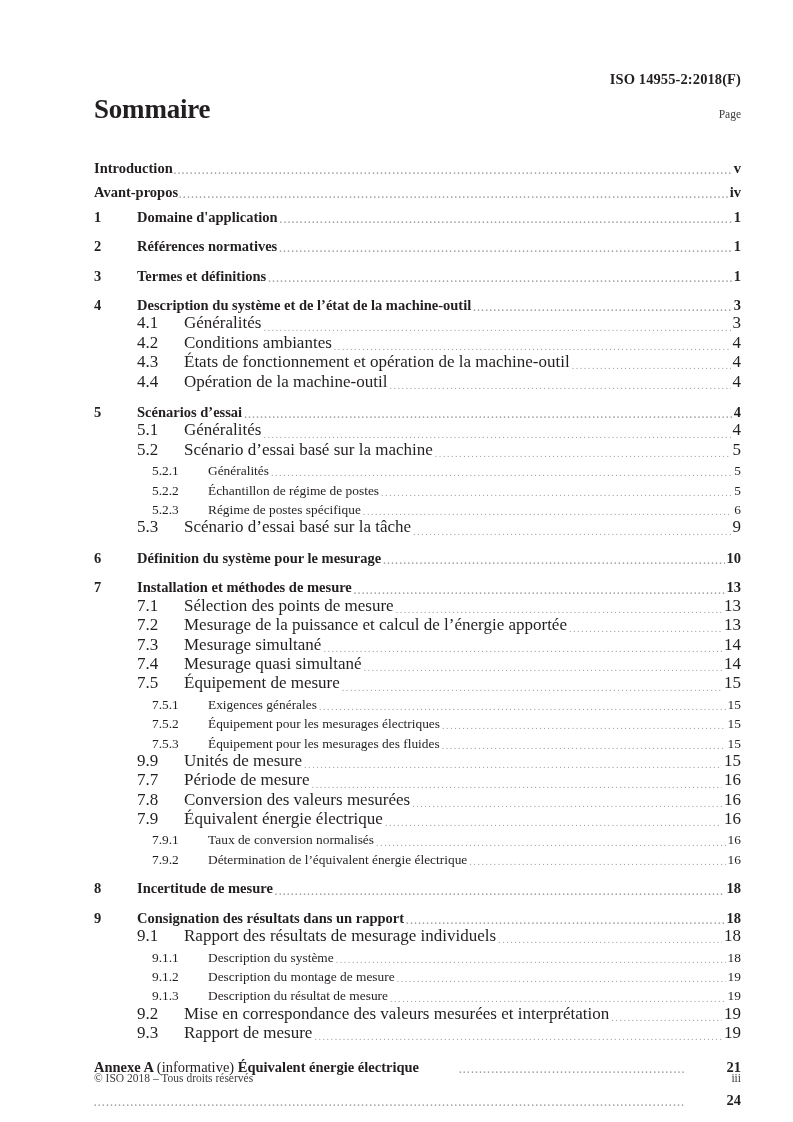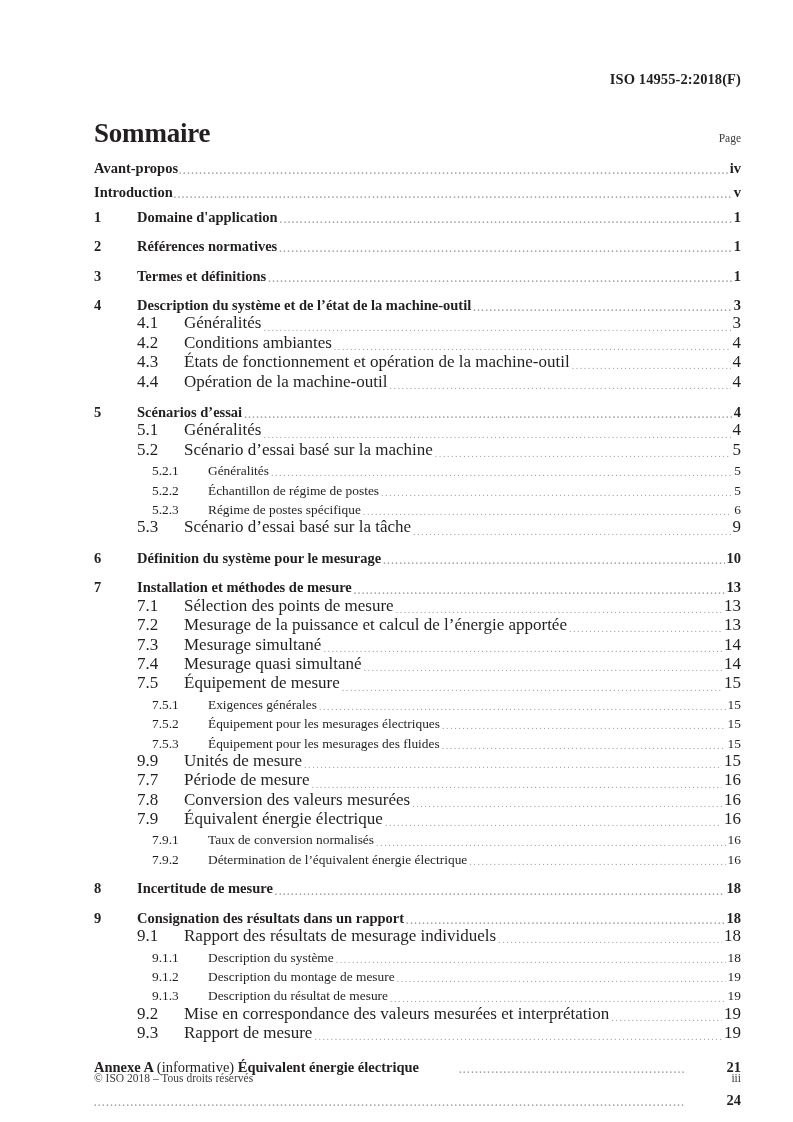--- a/index.html
+++ b/index.html
@@ -35,21 +35,21 @@
     font-weight: bold;
     font-size: 14.5px;
     letter-spacing: 0.1px;
     color: #231f20;
     margin-top: 27px;
   }
 
   
   .title-row {
     position: absolute;
-    top: 120px;
+    top: 96px;
     left: 94px;
     width: 647px;
     display: flex;
     align-items: baseline;
     justify-content: space-between;
   }
   .toc-title {
     font-size: 27px;
     font-weight: bold;
     letter-spacing: -0.2px;
@@ -183,28 +183,28 @@
 
   <div class="doc-header">ISO 14955-2:2018(F)</div>
 
   <div class="title-row">
     <div class="toc-title">Sommaire</div>
     <div class="page-label">Page</div>
   </div>
 
   <div class="toc" id="toc-root">
       <div class="toc-entry lvl-front">
+        <span class="label">Introduction</span>
+        <span class="leader"></span>
+        <span class="pg">v</span>
+      </div>
+      <div class="toc-entry lvl-front">
         <span class="label">Avant-propos</span>
         <span class="leader"></span>
         <span class="pg">iv</span>
-      </div>
-      <div class="toc-entry lvl-front">
-        <span class="label">Introduction</span>
-        <span class="leader"></span>
-        <span class="pg">v</span>
       </div>
       <div class="toc-entry lvl-1">
         <span class="num">1</span>
         <span class="label">Domaine d'application</span>
         <span class="leader"></span>
         <span class="pg">1</span>
       </div>
       <div class="toc-entry lvl-1 gap-before">
         <span class="num">2</span>
         <span class="label">Références normatives</span>

